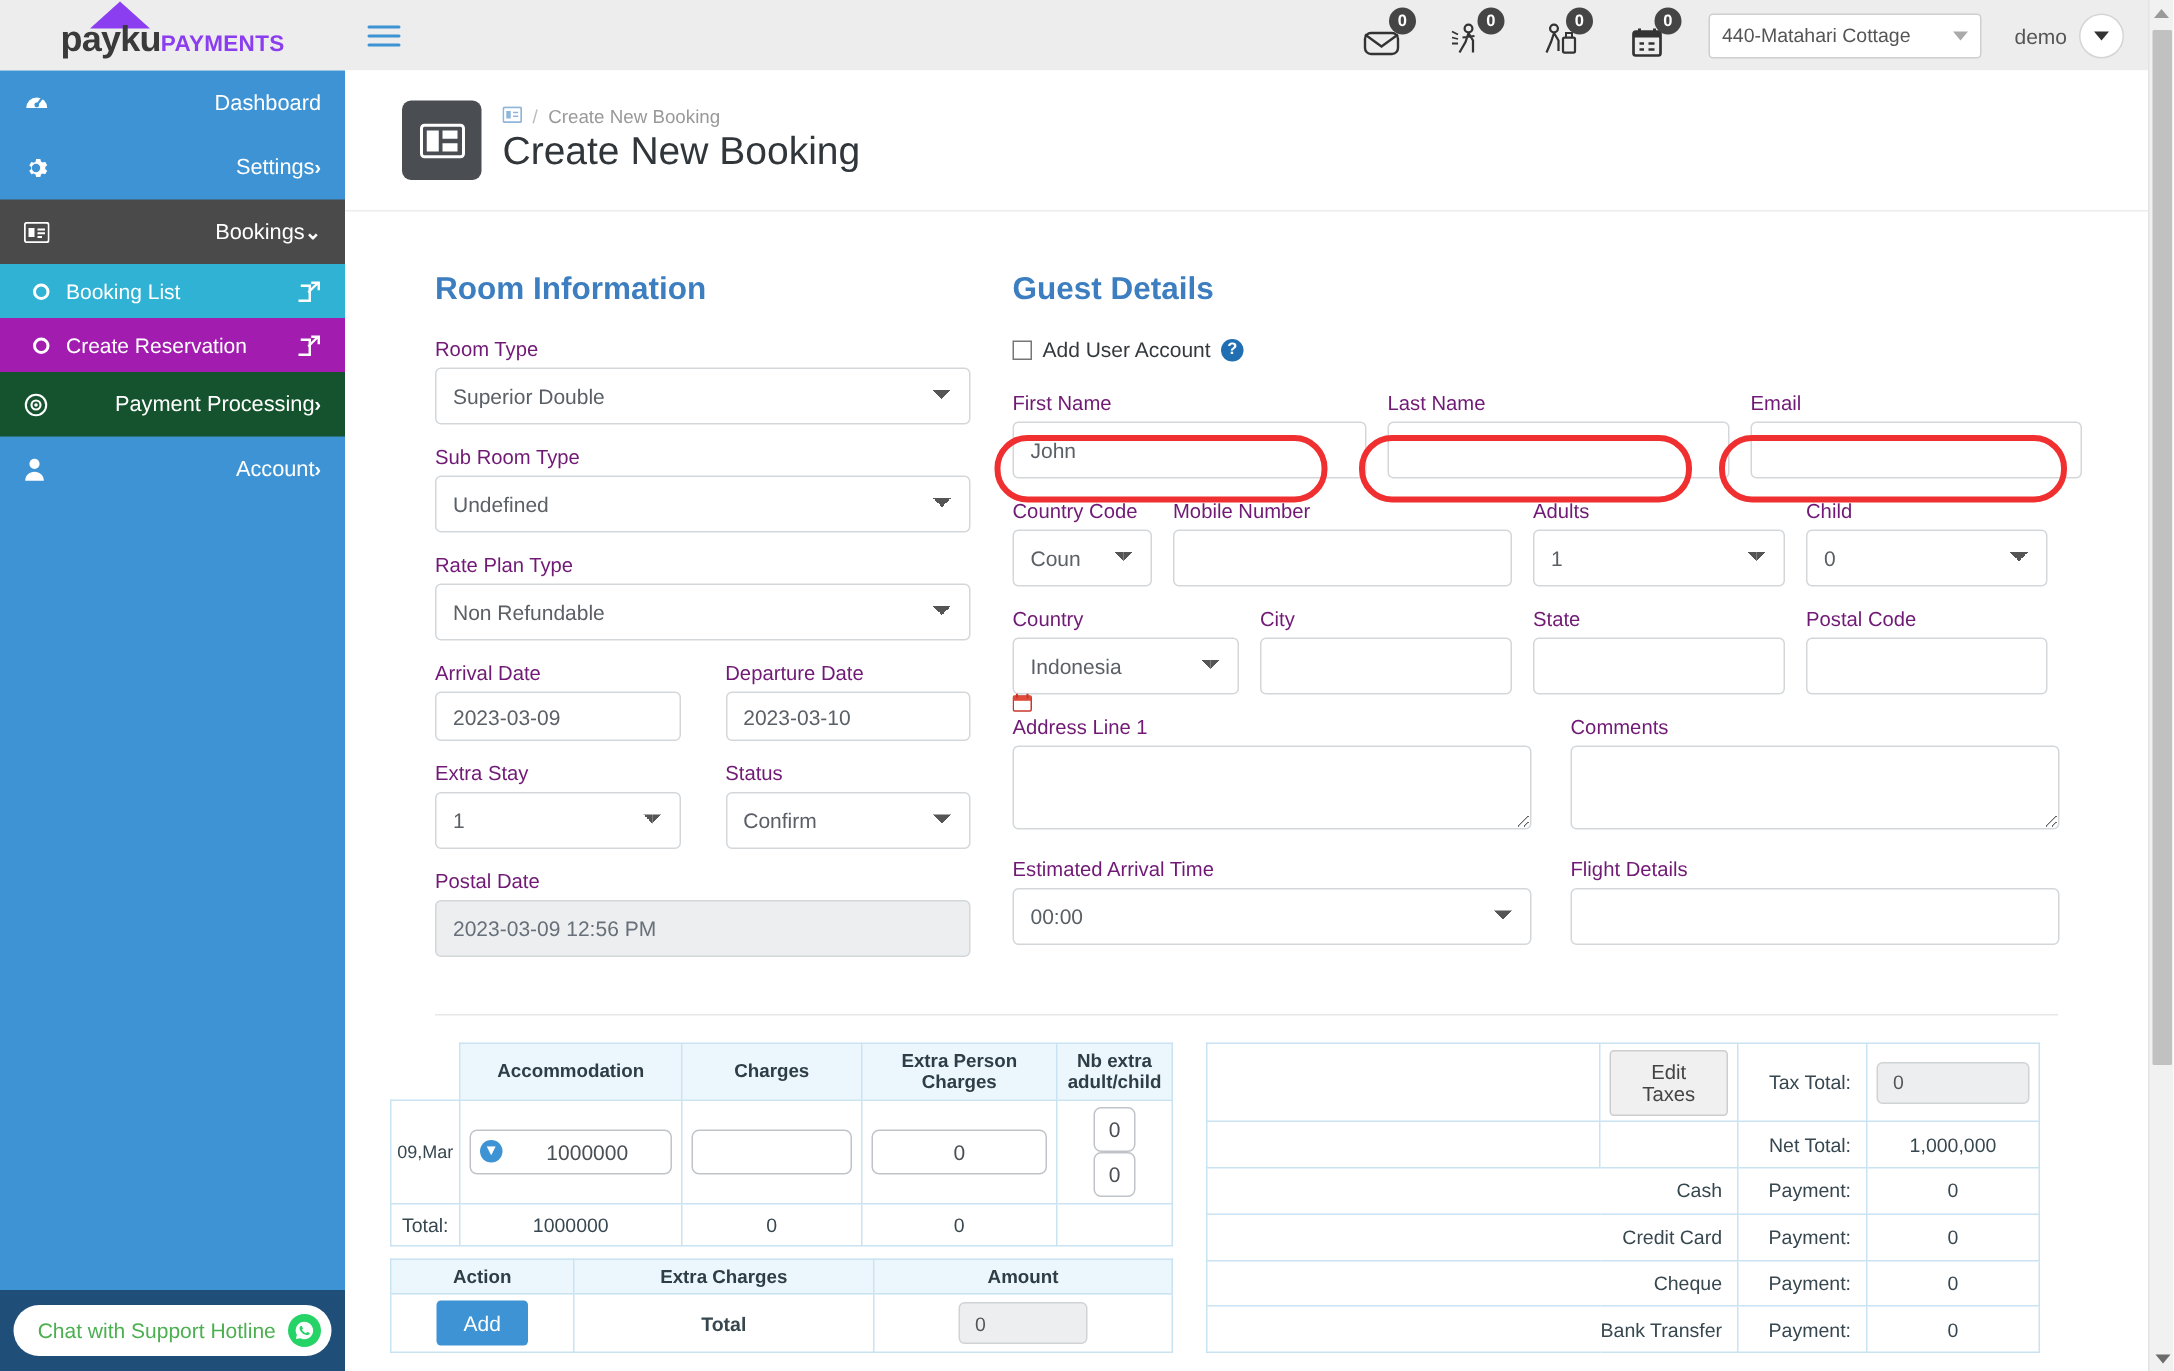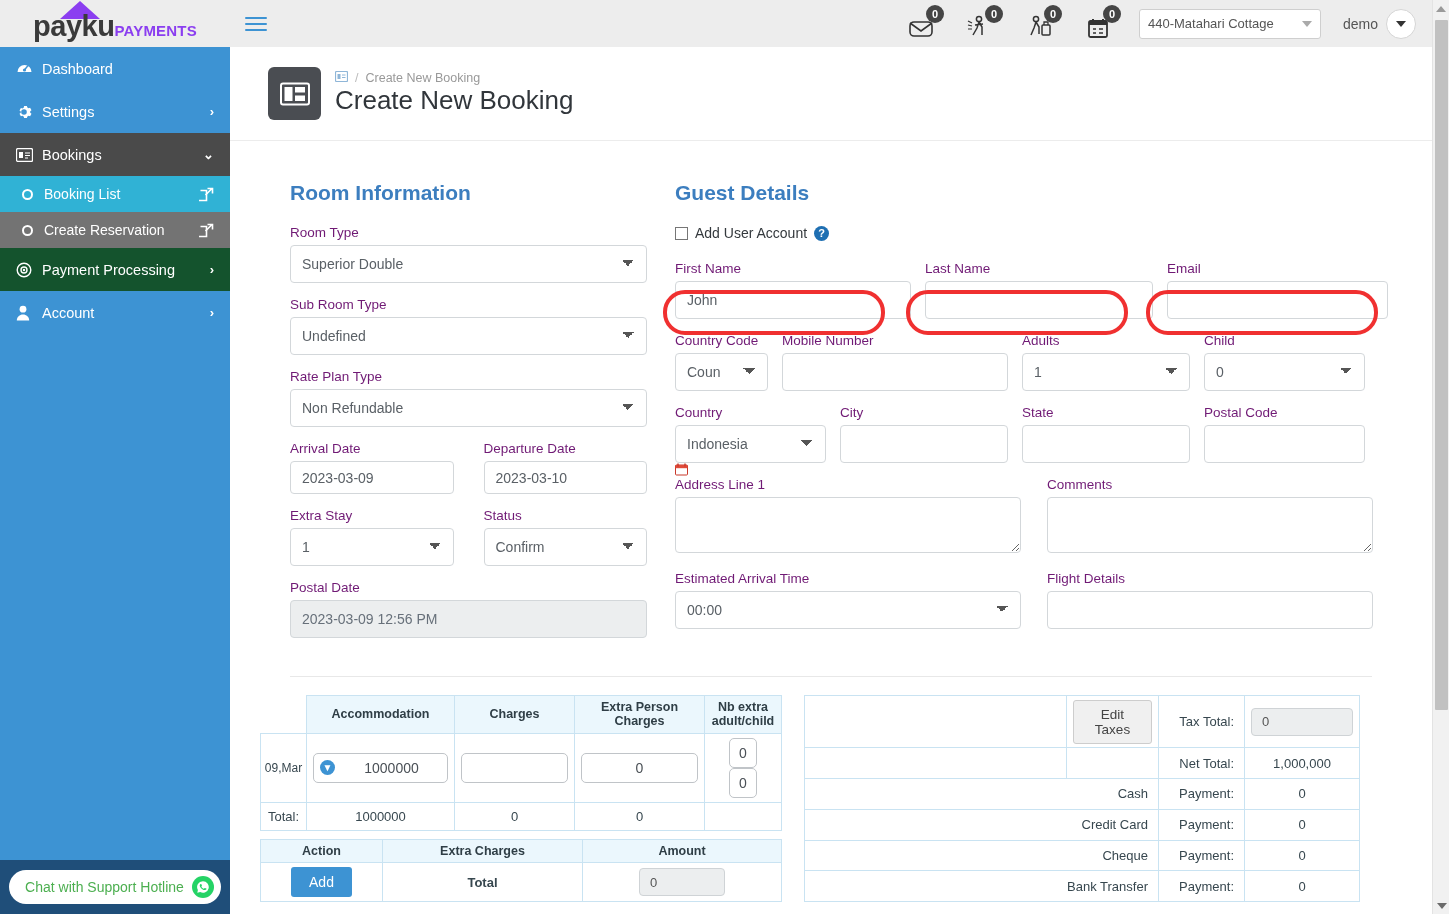--- a/index.html
+++ b/index.html
@@ -13,21 +13,21 @@
   
   .topbar {
     position: absolute; top: 0; left: 0; width: 1432px; height: 47px;
     background: #ededed; display: flex; align-items: center;
   }
   .logo-wrap {
     width: 230px; height: 47px; position: relative;
     display: flex; align-items: center; justify-content: center;
   }
   .logo-text { position: relative; top: 3px; display: flex; align-items: baseline; }
-  .logo-payku { font-size: 29px; font-weight: bold; color: #3a3a3a; letter-spacing: -0.5px; }
+  .logo-payku { font-size: 24px; font-weight: bold; color: #3a3a3a; letter-spacing: -0.5px; }
   .logo-payments { font-size: 15px; font-weight: bold; color: #8b3ef0; letter-spacing: 0.2px; }
   .logo-tri {
     position: absolute; top: 1px; left: 60px;
     width: 0; height: 0; border-left: 20px solid transparent;
     border-right: 20px solid transparent; border-bottom: 18px solid #8b3ef0;
   }
   .hamburger {
     width: 22px; margin-left: 15px; cursor: pointer;
   }
   .hamburger span { display: block; height: 2px; background: #3d93d3; margin: 4px 0; border-radius: 1px; }
@@ -63,31 +63,31 @@
   
   .sidebar {
     position: absolute; top: 47px; left: 0; width: 230px; bottom: 0;
     background: #3d93d3;
   }
   .nav-item {
     height: 43px; display: flex; align-items: center; padding: 0 16px;
     color: #fff; font-size: 14.5px; cursor: pointer; position: relative;
   }
   .nav-item .nic { width: 26px; display: flex; align-items: center; color: #fff; }
-  .nav-item .nlabel { flex: 1; }
+  .nav-item .nlabel { flex: 1; text-align: right; }
   .nav-item.active-dark { background: #4a4a4a; }
   .nav-item.active-purple { background: #14532d; }
   .chev-right { font-size: 13px; font-weight: bold; }
   .chev-down { font-size: 13px; font-weight: bold; }
   .submenu { background: #30b2d5; }
   .sub-item {
     height: 36px; display: flex; align-items: center; padding: 0 16px 0 22px;
     color: #fff; font-size: 14px; cursor: pointer;
   }
-  .sub-item.sub-active { background: #737373; }
+  .sub-item.sub-active { background: #a21caf; }
   .sub-circle {
     width: 11px; height: 11px; border: 2px solid #fff; border-radius: 50%;
     margin-right: 11px; flex: 0 0 auto;
   }
   .sub-item .slabel { flex: 1; }
   .ext-icon { width: 15px; height: 15px; }
 
   
   .main {
     position: absolute; top: 47px; left: 230px; right: 17px; bottom: 0;

